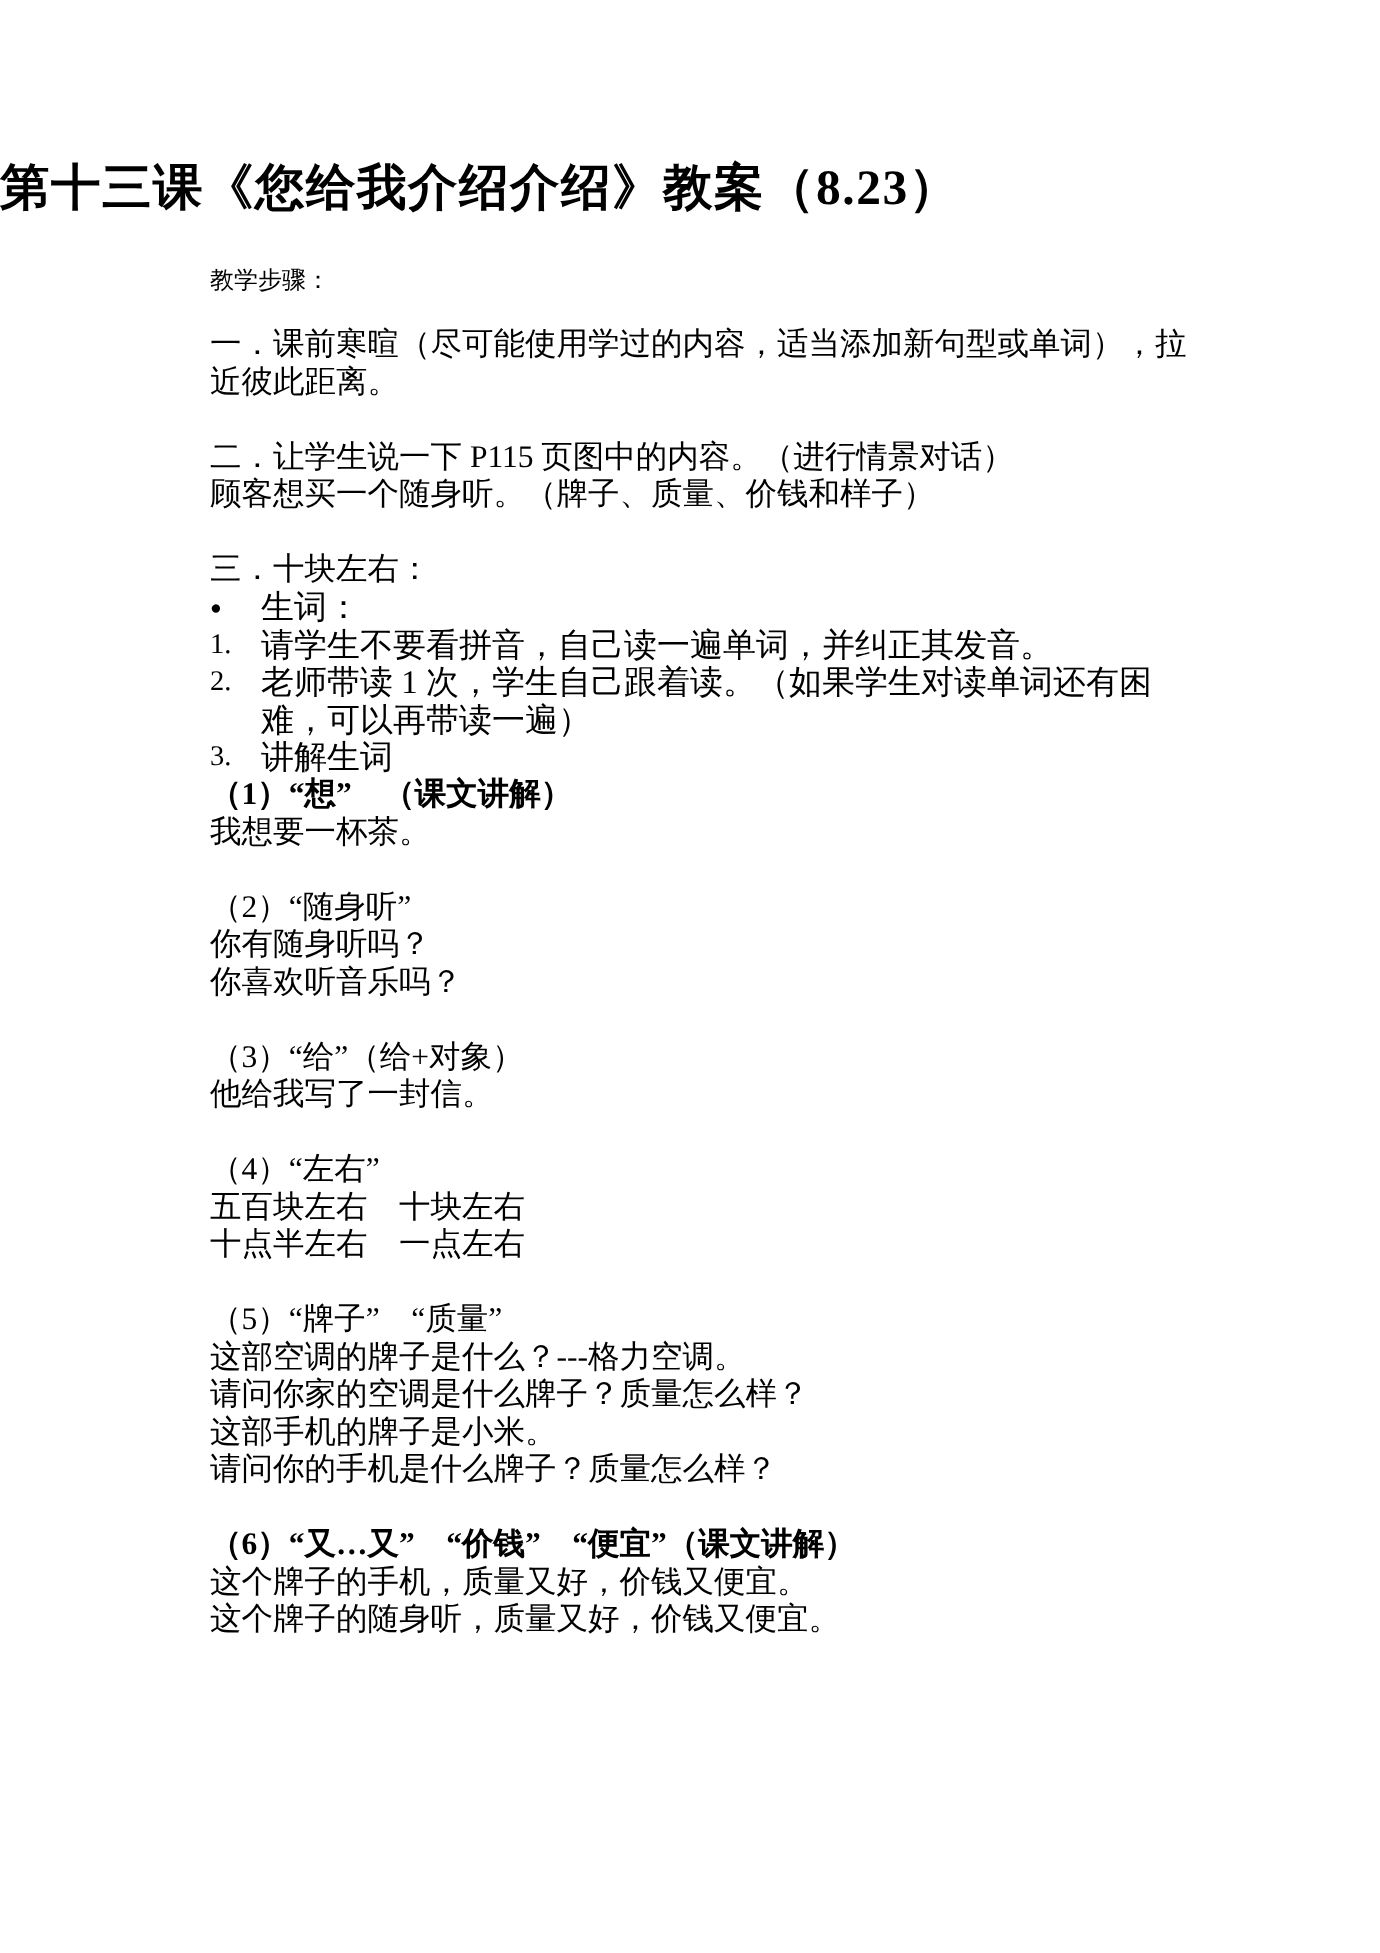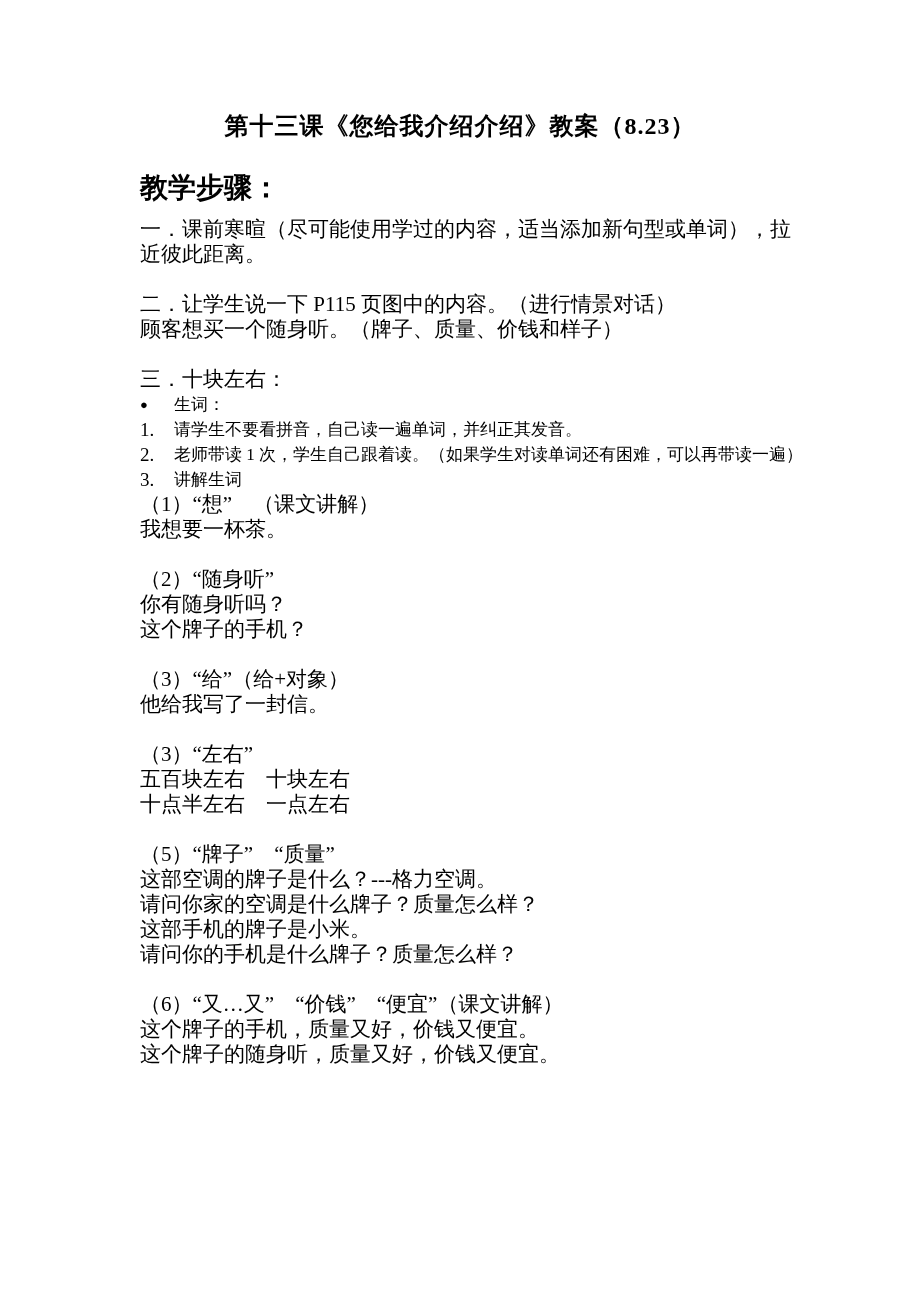--- a/index.html
+++ b/index.html
@@ -15,56 +15,56 @@
     color: #000000;
   }
   .page {
     box-sizing: border-box;
     width: 920px;
     height: 1302px;
     padding: 106px 112px 0 140px;
     background: #ffffff;
   }
   .doc-title {
-    font-size: 24px;
+    font-size: 33px;
     font-weight: bold;
-    text-align: center;
+    text-align: left;
     margin: 0 -112px 27px -140px;
     letter-spacing: 1px;
     line-height: 40px;
   }
   .doc-heading {
-    font-size: 28px;
-    font-weight: bold;
+    font-size: 16px;
+    font-weight: normal;
     margin: 0 0 14px 0;
     line-height: 30px;
   }
   .line {
     font-size: 21px;
     line-height: 25px;
     margin: 0;
   }
-  .bold { font-weight: normal; }
+  .bold { font-weight: bold; }
   .gap { height: 25px; }
   .li {
     display: flex;
     align-items: flex-start;
   }
   .li .marker {
     flex: 0 0 34px;
     font-size: 19px;
     line-height: 25px;
   }
   .li .marker.bullet {
     font-size: 13px;
     line-height: 25px;
   }
   .li .li-text {
     flex: 1 1 auto;
-    font-size: 17px;
+    font-size: 22px;
     line-height: 25px;
   }
 </style>
 </head>
 <body>
 
 <div class="page">
   <h1 class="doc-title">第十三课《您给我介绍介绍》教案（8.23）</h1>
   <h2 class="doc-heading">教学步骤：</h2>
   <div id="doc-body">
@@ -88,26 +88,26 @@
       </div>
       <div class="li">
         <span class="marker">3.</span>
         <span class="li-text">讲解生词</span>
       </div>
       <p class="line bold">（1）“想”　（课文讲解）</p>
       <p class="line">我想要一杯茶。</p>
       <div class="gap"></div>
       <p class="line">（2）“随身听”</p>
       <p class="line">你有随身听吗？</p>
-      <p class="line">这个牌子的手机？</p>
+      <p class="line">你喜欢听音乐吗？</p>
       <div class="gap"></div>
       <p class="line">（3）“给”（给+对象）</p>
       <p class="line">他给我写了一封信。</p>
       <div class="gap"></div>
-      <p class="line">（3）“左右”</p>
+      <p class="line">（4）“左右”</p>
       <p class="line">五百块左右　十块左右</p>
       <p class="line">十点半左右　一点左右</p>
       <div class="gap"></div>
       <p class="line">（5）“牌子”　“质量”</p>
       <p class="line">这部空调的牌子是什么？---格力空调。</p>
       <p class="line">请问你家的空调是什么牌子？质量怎么样？</p>
       <p class="line">这部手机的牌子是小米。</p>
       <p class="line">请问你的手机是什么牌子？质量怎么样？</p>
       <div class="gap"></div>
       <p class="line bold">（6）“又…又”　“价钱”　“便宜”（课文讲解）</p>

